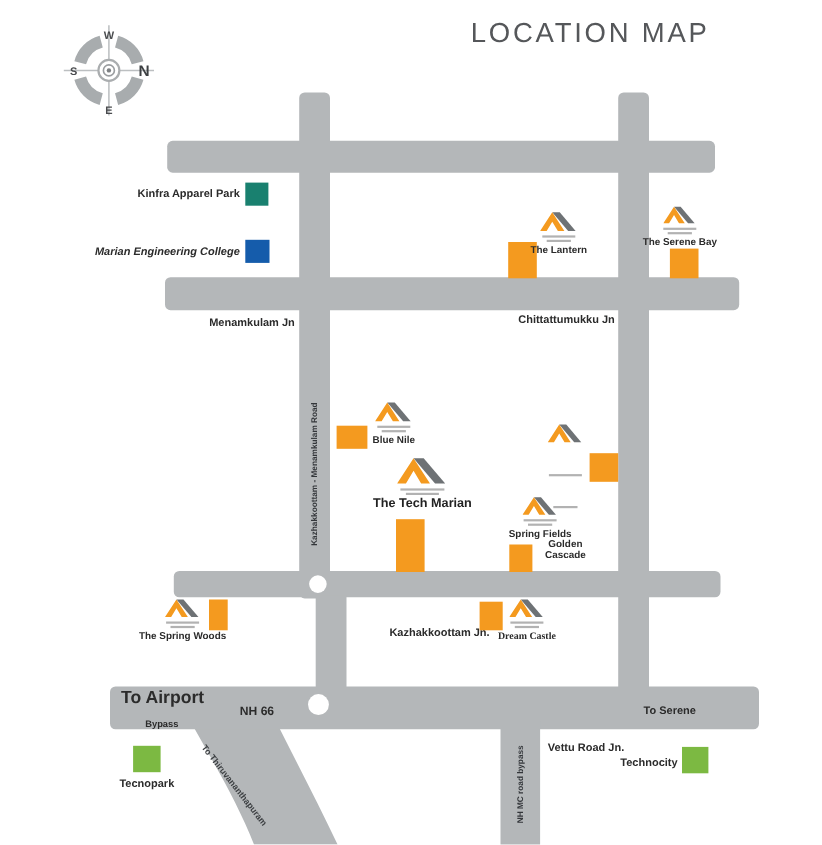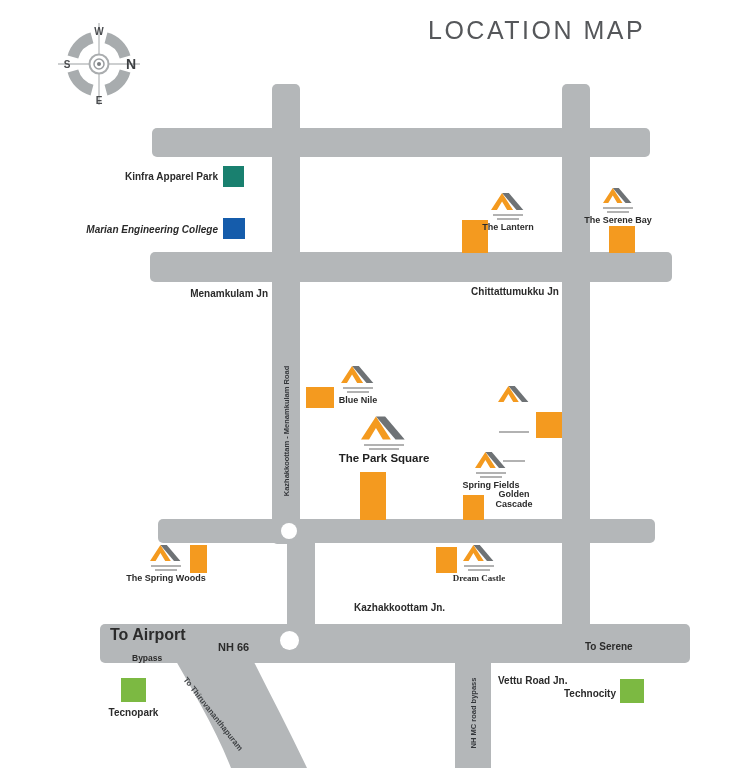--- a/index.html
+++ b/index.html
@@ -78,21 +78,21 @@
   <div class="lbl lbl-right" style="left:68px;top:224px;width:150px;font-style:italic;">Marian Engineering College</div>
 
   <div class="sq sq-green" style="left:121px;top:678px;width:25px;height:24px;"></div>
   <div class="lbl lbl-center" style="left:96px;top:707px;width:75px;">Tecnopark</div>
 
   <div class="sq sq-green" style="left:620px;top:679px;width:24px;height:24px;"></div>
   <div class="lbl lbl-right" style="left:540px;top:688px;width:76px;">Technocity</div>
 
   <div class="lbl lbl-right" style="left:160px;top:288px;width:108px;">Menamkulam Jn</div>
   <div class="lbl lbl-center" style="left:466px;top:286px;width:98px;">Chittattumukku Jn</div>
-  <div class="lbl" style="left:310px;top:602px;width:110px;padding-left:44px;">Kazhakkoottam Jn.</div>
+  <div class="lbl" style="left:310px;top:570px;width:110px;padding-left:44px;">Kazhakkoottam Jn.</div>
   <div class="lbl" style="left:498px;top:675px;width:90px;">Vettu Road Jn.</div>
 
   <div class="lbl" style="left:110px;top:626px;font-size:16px;">To Airport</div>
   <div class="lbl" style="left:218px;top:641px;font-size:11px;">NH 66</div>
   <div class="lbl" style="left:132px;top:654px;font-size:8.5px;">Bypass</div>
   <div class="lbl" style="left:585px;top:641px;font-size:10px;">To Serene</div>
   <div class="vtext" style="left:286px;top:431px;">Kazhakkoottam - Menamkulam Road</div>
   <div class="vtext" style="left:473px;top:713px;">NH MC road bypass</div>
   <div class="dtext" style="left:213px;top:714px;">To Thiruvananthapuram</div>
 
@@ -145,21 +145,21 @@
     <div class="proj-name wrap">Golden Cascade</div>
   </div>
 
   <div class="proj" style="left:341px;top:414px;width:86px;">
     <svg width="46" height="28" viewBox="0 0 40 24">
       <path d="M13,2 L21,2 L38,22 L30,22 Z" fill="#6e7275"></path>
       <path d="M0,22 L13,2 L26,22 L19,22 L13,12 L7,22 Z" fill="#f49a1f"></path>
     </svg>
     <div class="logo-line" style="width:40px;"></div>
     <div class="logo-line" style="width:30px;"></div>
-    <div class="proj-name big">The Park Square</div>
+    <div class="proj-name big">The Tech Marian</div>
   </div>
 
   <div class="proj" style="left:462px;top:450px;width:58px;">
     <svg width="32" height="20" viewBox="0 0 40 24">
       <path d="M13,2 L21,2 L38,22 L30,22 Z" fill="#6e7275"></path>
       <path d="M0,22 L13,2 L26,22 L19,22 L13,12 L7,22 Z" fill="#f49a1f"></path>
     </svg>
     <div class="logo-line" style="width:30px;"></div>
     <div class="logo-line" style="width:22px;"></div>
     <div class="proj-name">Spring Fields</div>

